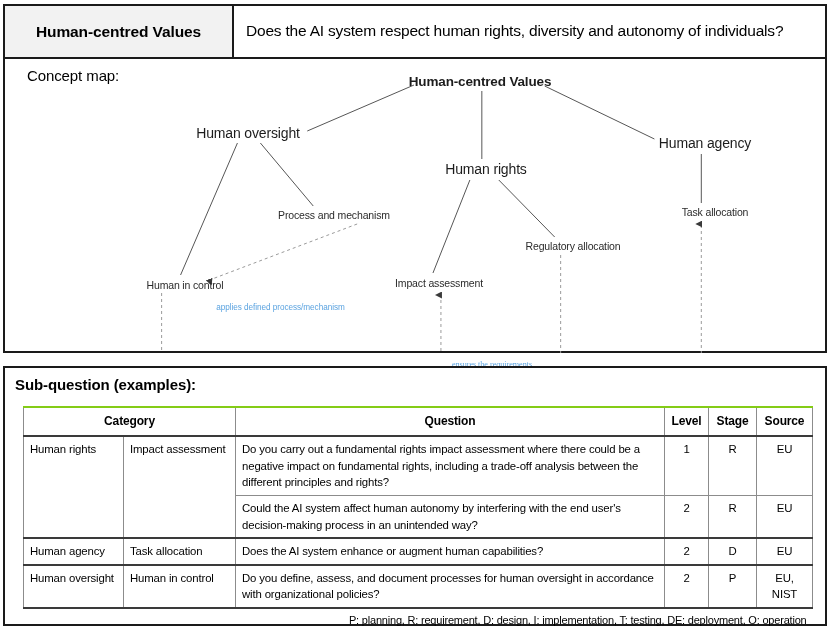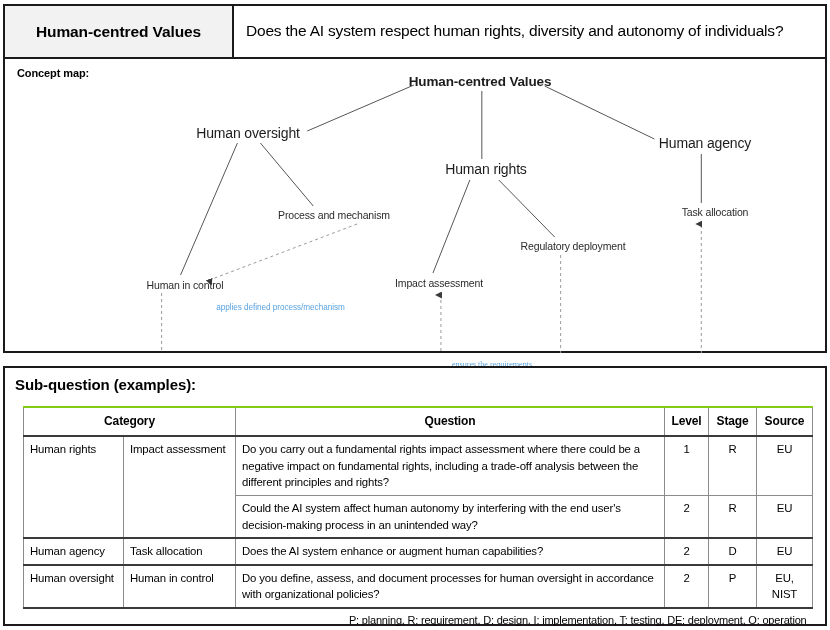--- a/index.html
+++ b/index.html
@@ -66,24 +66,24 @@
     letter-spacing: -0.2px;
   }
 
   
   .cm-wrap {
     position: relative;
     height: 294px;
   }
   .cm-title {
     position: absolute;
-    left: 12px;
+    left: 22px;
     top: 8px;
-    font-weight: bold;
-    font-size: 11px;
+    font-weight: normal;
+    font-size: 15px;
     letter-spacing: -0.1px;
   }
   .cm-svg {
     position: absolute;
     left: 0;
     top: 0;
     width: 100%;
     height: 100%;
   }
   .node {
@@ -215,21 +215,21 @@
 
         <path d="M157,234 L157,324 L698,324 L698,165" marker-end="url(#arrowUp)"></path>
       </g>
     </svg>
 
     <div class="node root" style="left:475px; top:22px;">Human-centred Values</div>
     <div class="node" style="left:243px; top:74px;">Human oversight</div>
     <div class="node" style="left:481px; top:110px;">Human rights</div>
     <div class="node" style="left:700px; top:84px;">Human agency</div>
     <div class="node sub" style="left:317px; top:156px;">Process and mechanism</div>
-    <div class="node sub" style="left:556px; top:187px;">Regulatory deployment</div>
+    <div class="node sub" style="left:556px; top:187px;">Regulatory allocation</div>
     <div class="node sub" style="left:698px; top:153px;">Task allocation</div>
     <div class="node sub" style="left:168px; top:226px;">Human in control</div>
     <div class="node sub" style="left:422px; top:224px;">Impact assessment</div>
 
     <div class="annot" style="left:266px; top:249px;">applies defined process/mechanism</div>
     <div class="annot" style="left:487px; top:306px; background:#fff; padding:0 3px;font-family:Liberation Serif, serif;">ensures the requirements</div>
     <div class="annot" style="left:300px; top:325px; background:#fff; padding:0 4px;">
       <span>oversees allocated tasks / takes safeguards to</span><br>
       <span>prevent overreliance or overconfidence</span>
     </div>

